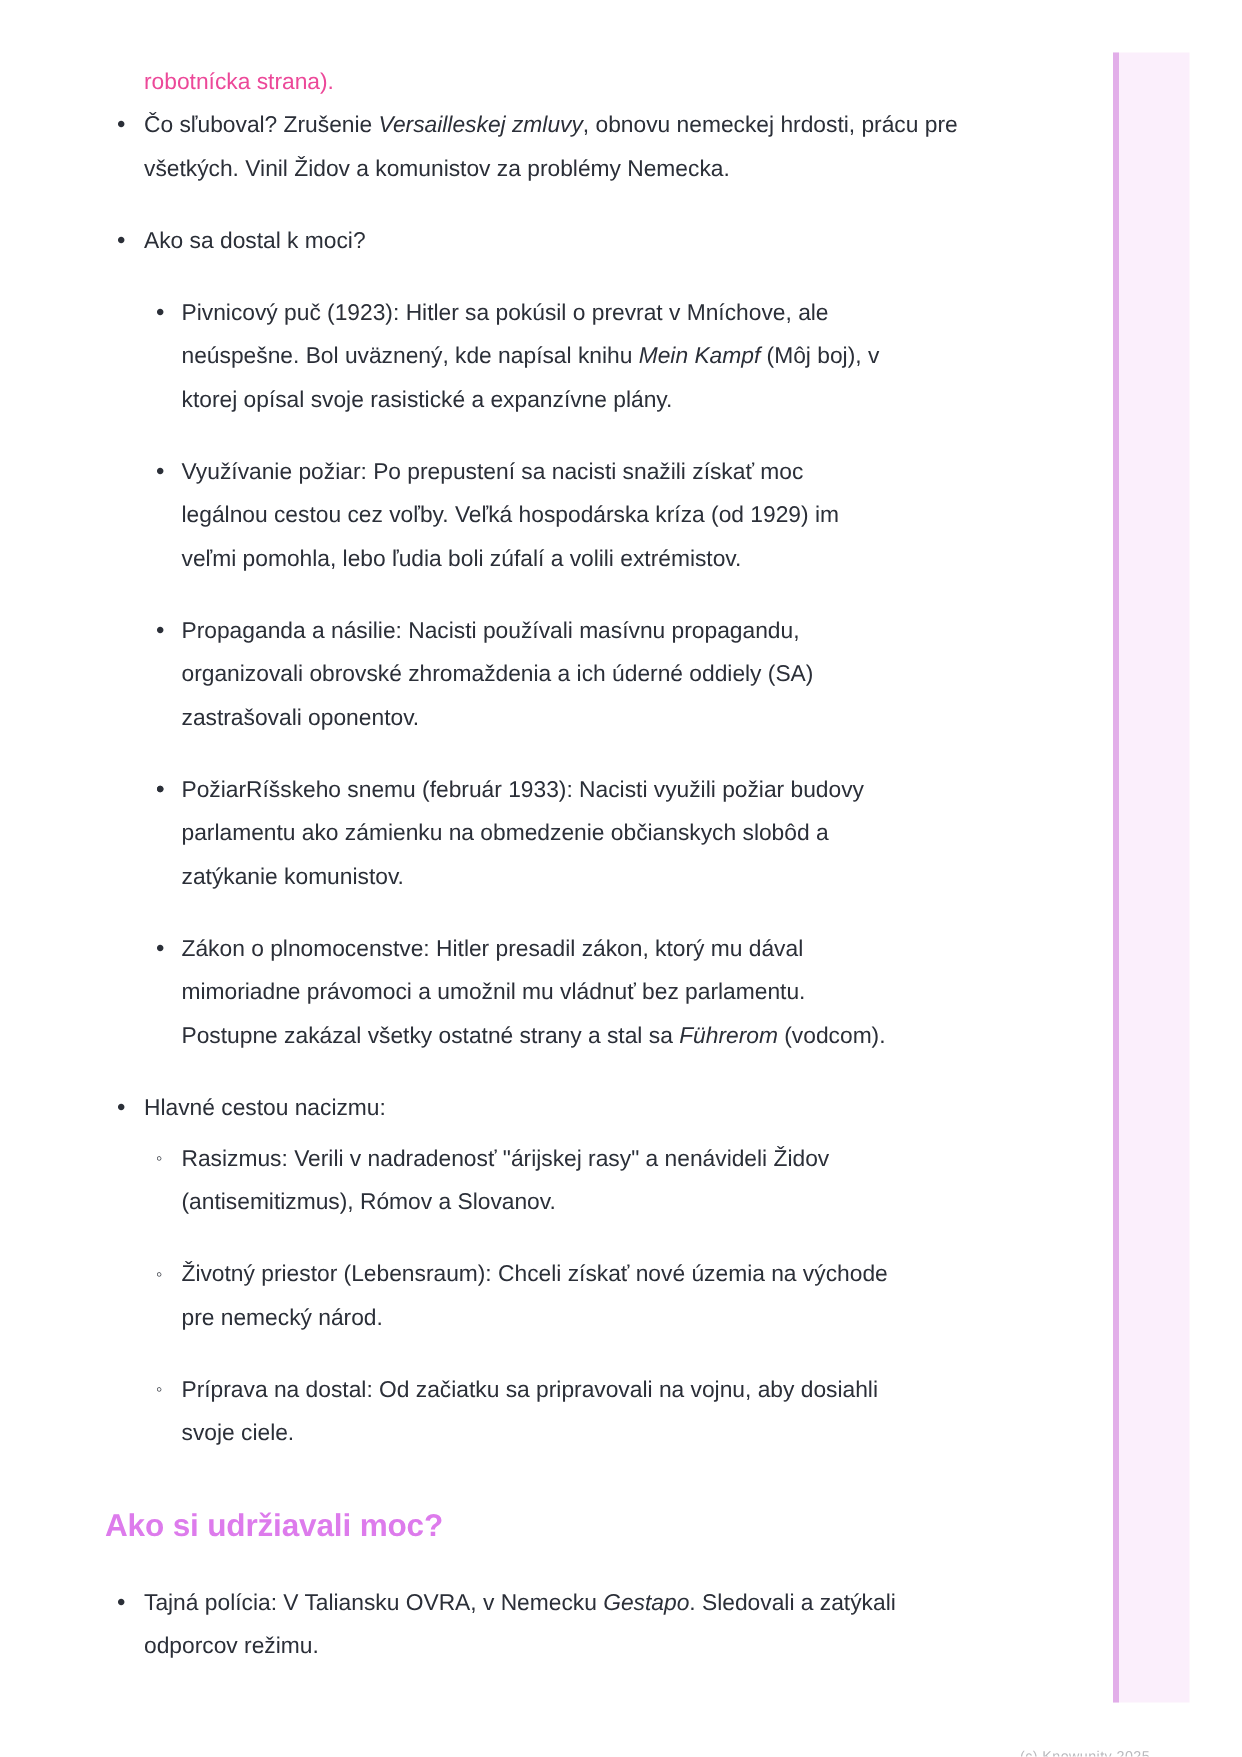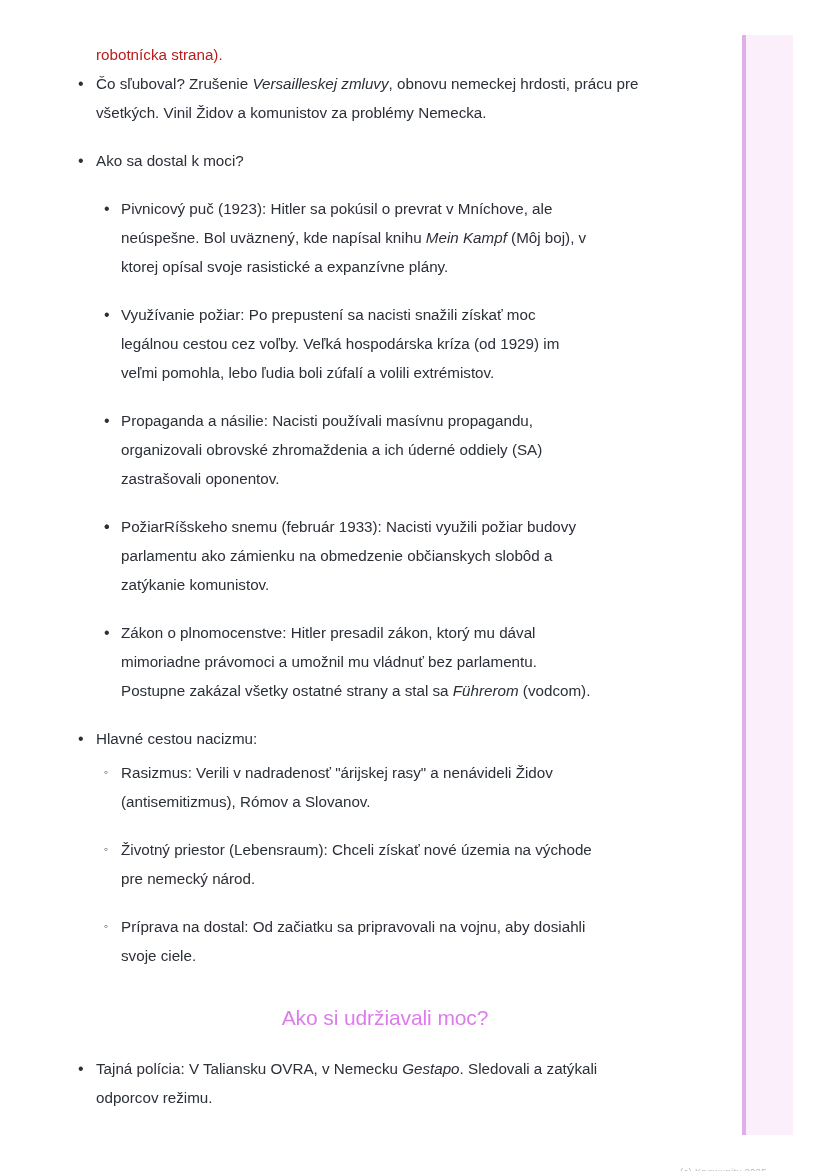--- a/index.html
+++ b/index.html
@@ -43,21 +43,21 @@
     margin: 0;
     padding: 0;
   }
 
   
   .continuation {
     margin: 0 0 0 0;
     padding: 10px 55px 0 96px;
     font-size: 15.2px;
     line-height: 29px;
-    color: #b91c1c;
+    color: #ec4899;
   }
 
   
   li {
     position: relative;
     font-size: 15.2px;
     line-height: 29px;
     color: #2b2f38;
   }
   li .marker {
@@ -115,25 +115,24 @@
   }
 
   b, .bold { font-weight: 400; }
   i, .ital { font-style: italic; text-align: right; }
 
   
   .section-heading {
     margin: 34px 0 22px 0;
     padding: 0 0 0 70px;
     font-size: 21px;
-    font-weight: 400;
+    font-weight: 700;
     color: #dd7bec;
     letter-spacing: -0.1px;
     line-height: 28px;
-    text-align: center;
   }
 
   
   #watermark {
     position: absolute;
     left: 680px;
     top: 1166px;
     font-size: 9.5px;
     color: #b9b9bd;
     letter-spacing: 0.3px;

